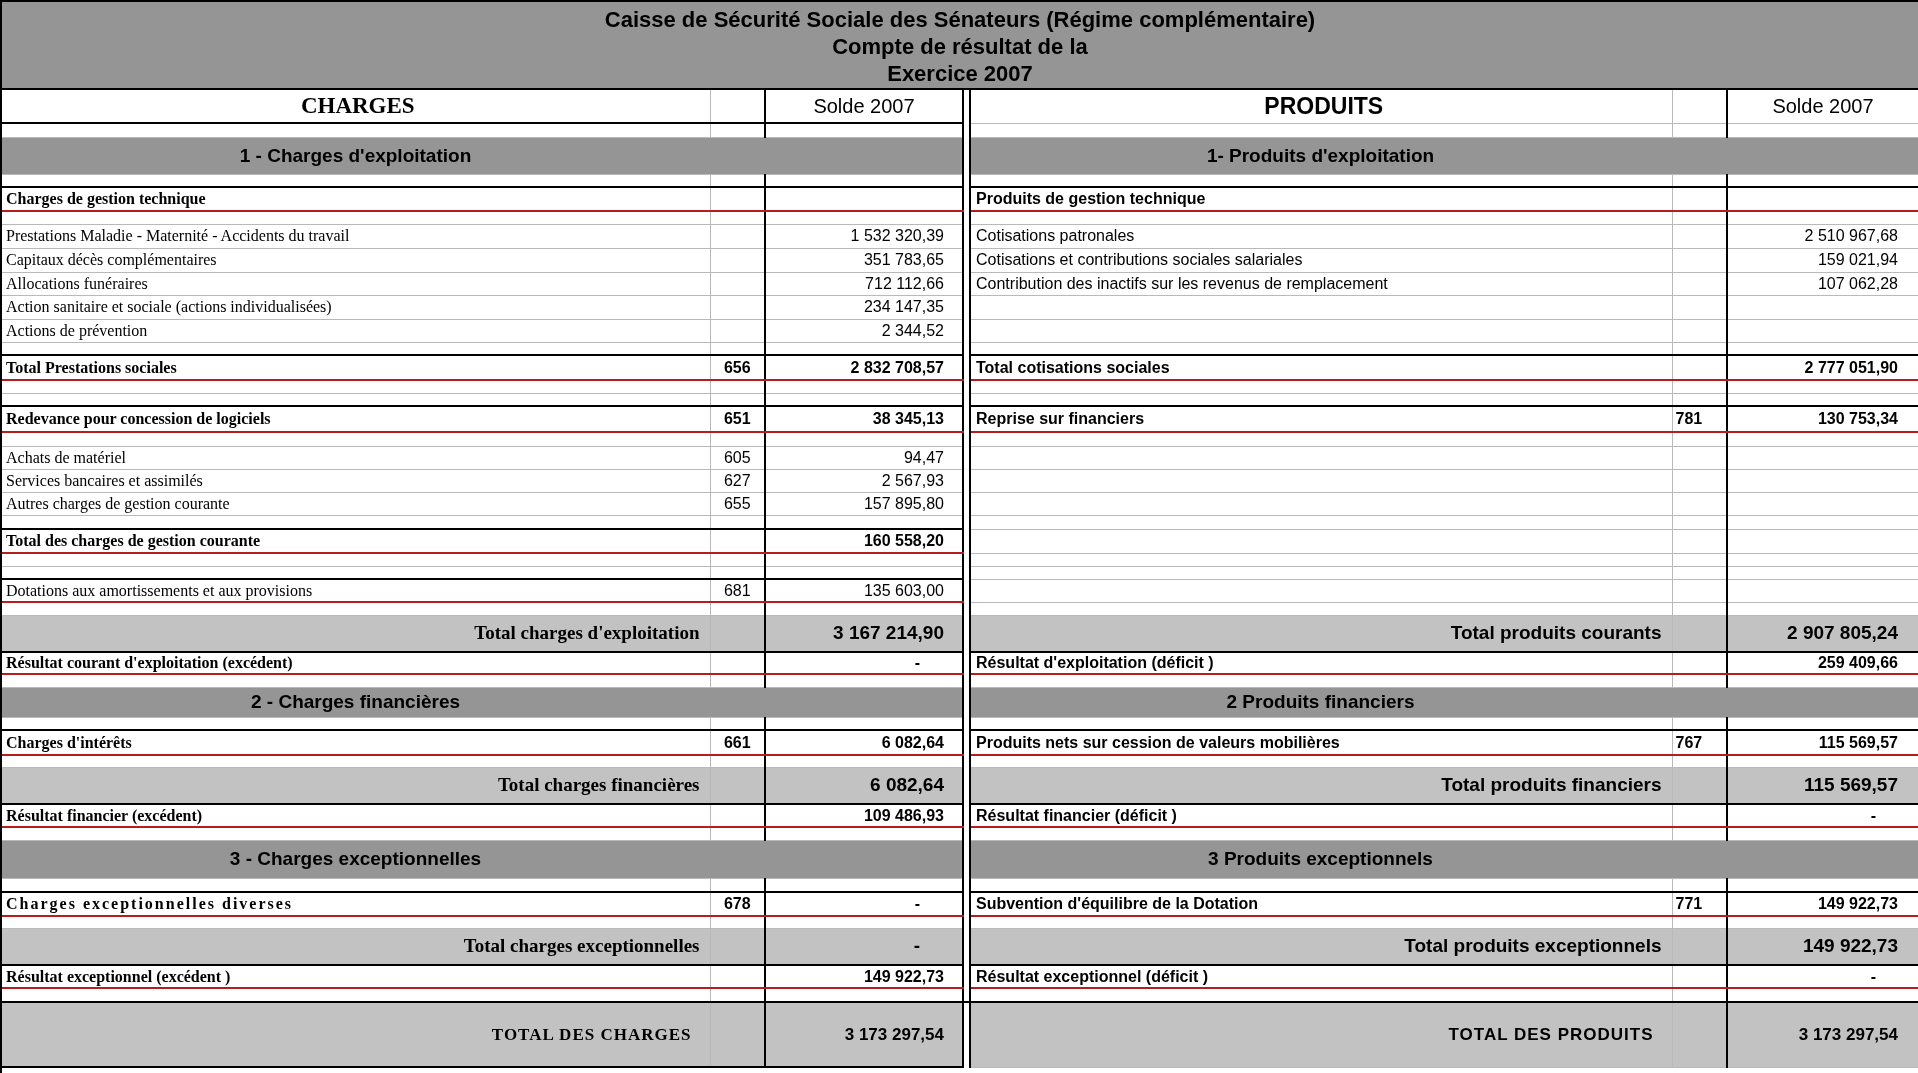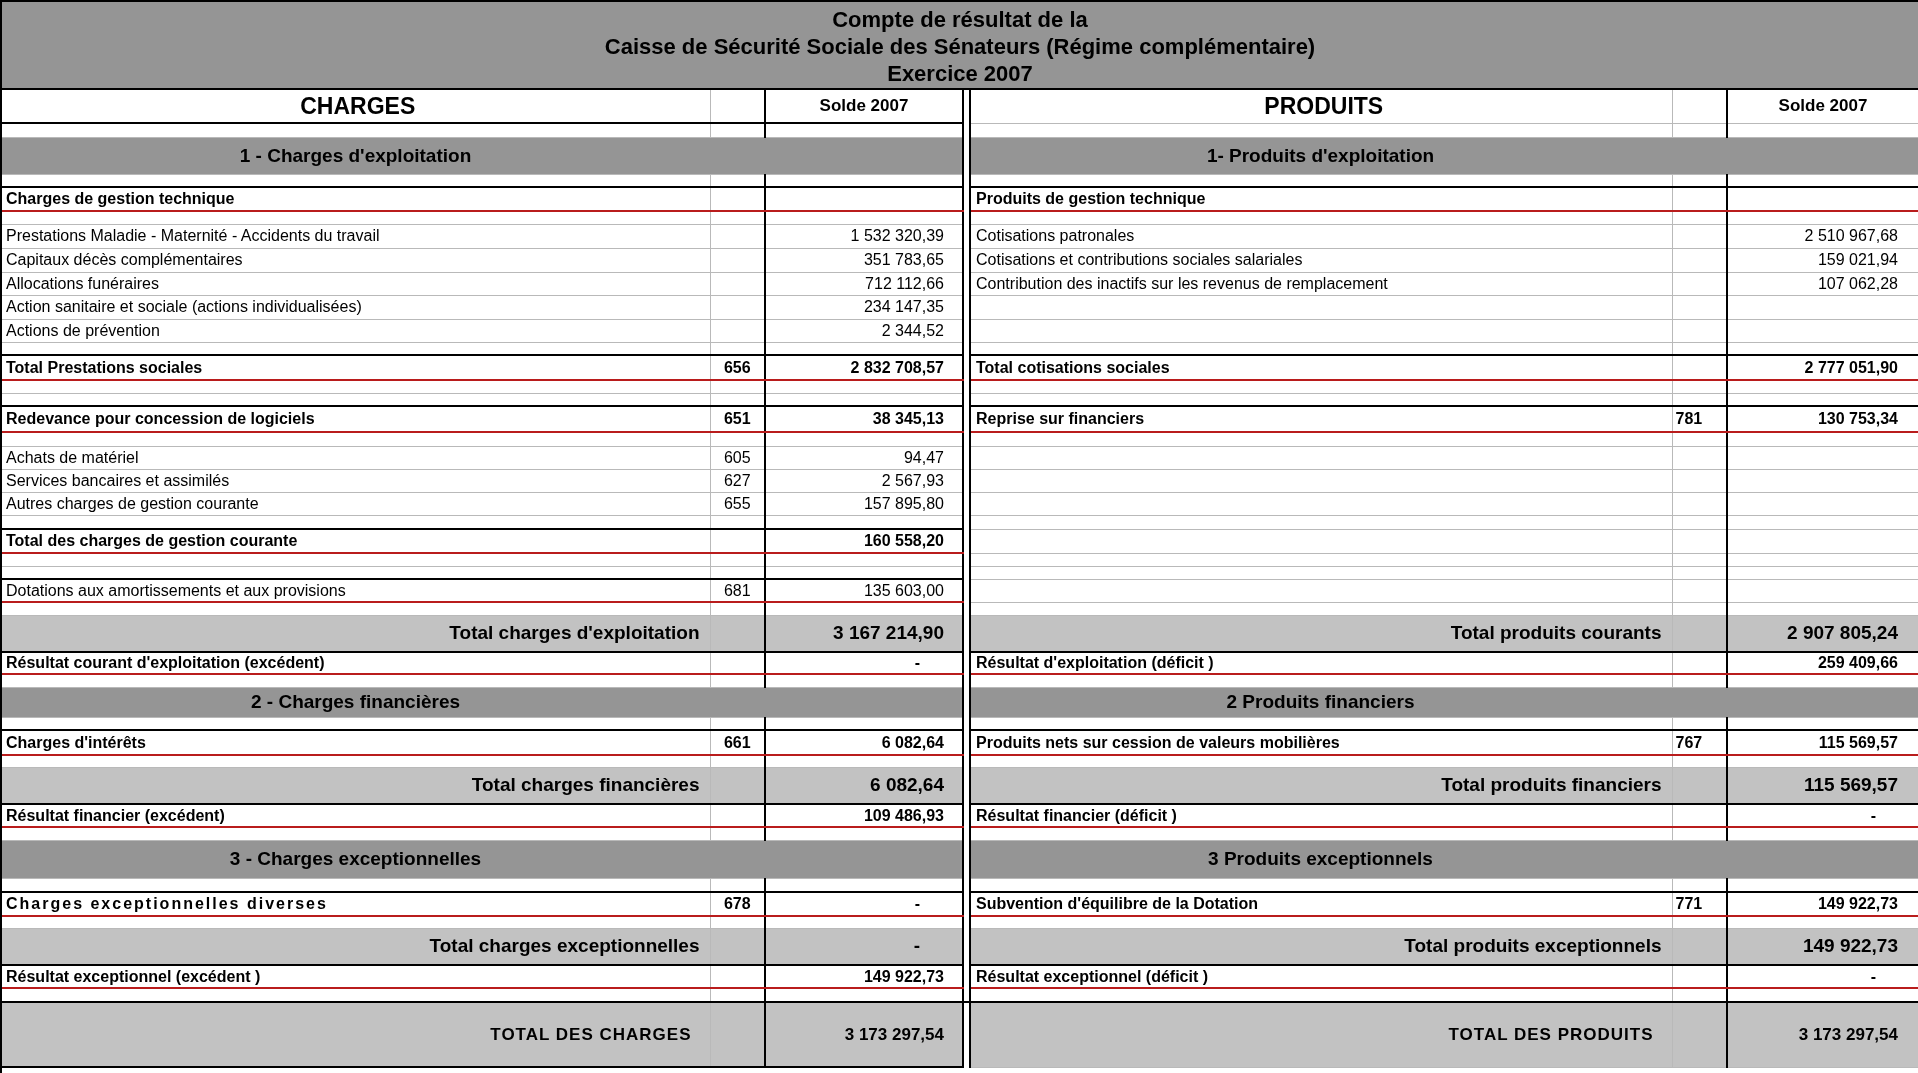--- a/index.html
+++ b/index.html
@@ -16,30 +16,30 @@
     height:88px;box-sizing:border-box;background:var(--dark);
     border-bottom:2px solid #000;text-align:center;
     font-weight:bold;font-size:22px;line-height:27px;padding-top:4px;
   }
   table{border-collapse:collapse;table-layout:fixed;width:100%;}
   td{
     padding:0;margin:0;overflow:hidden;white-space:nowrap;vertical-align:middle;
     font-size:16px;border-bottom:1px solid var(--grid);
   }
   
-  .c-llbl{border-right:1px solid var(--grid);padding-left:4px;text-align:left;}
+  .c-llbl{border-right:1px solid var(--grid);padding-left:4px;text-align:left;font-family:Liberation Serif, serif;}
   .c-lcode{border-right:2px solid #000;text-align:center;}
   .c-lval{text-align:right;padding-right:18px;}
   .c-sep{border-left:2px solid #000;border-right:2px solid #000;border-bottom:0;background:#fff;}
   .c-rlbl{border-right:1px solid var(--grid);padding-left:5px;text-align:left;}
   .c-rcode{border-right:2px solid #000;text-align:left;padding-left:3px;}
   .c-rval{text-align:right;padding-right:20px;}
   
   .hdr-main{font-weight:bold;font-size:23px;text-align:center;}
-  .hdr-solde{font-weight:bold;font-size:17px;text-align:center;padding-right:0;}
+  .hdr-solde{font-weight:normal;font-size:20px;text-align:center;padding-right:0;}
   .hb{border-bottom:2px solid #000;}
   
   .b{font-weight:bold;}
   .sp{letter-spacing:2px;}
   .bk-t{border-top:2px solid #000;}
   .bk-b{border-bottom:2px solid #b91c1c;}
   .band{
     background:var(--dark);font-weight:bold;font-size:19px;text-align:center;
   }
   .band-l{padding-right:253px;}
@@ -52,22 +52,22 @@
   .g-val{font-weight:bold;font-size:17px;}
   .g-t{border-top:2px solid #000;}
   .g-b{border-bottom:2px solid #000;}
   .dash{padding-right:42px;font-weight:bold;}
 </style>
 </head>
 <body>
 
 <div class="sheet">
   <div class="title">
+    <div>Caisse de Sécurité Sociale des Sénateurs (Régime complémentaire)</div>
     <div>Compte de résultat de la</div>
-    <div>Caisse de Sécurité Sociale des Sénateurs (Régime complémentaire)</div>
     <div>Exercice 2007</div>
   </div>
   <table id="grid">
     <colgroup>
       <col style="width:708px">
         <col style="width:55px">
         <col style="width:198px">
       <col style="width:7px">
       <col style="width:702px">
         <col style="width:55px">

